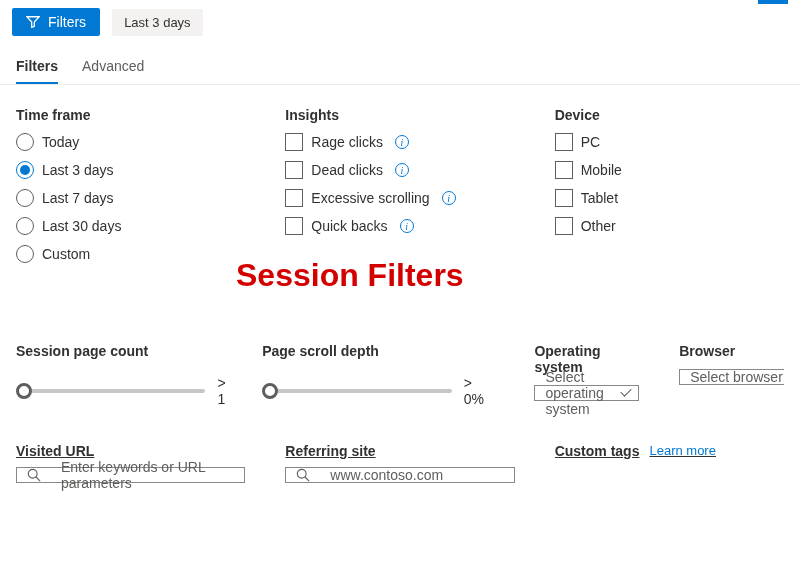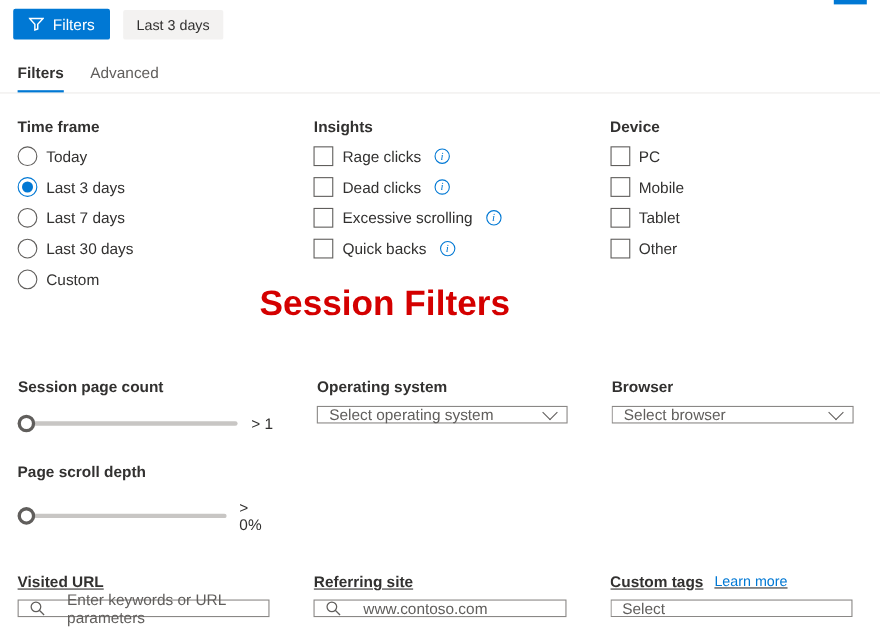--- a/index.html
+++ b/index.html
@@ -182,21 +182,21 @@
     }
     .row3.third { margin-top: 36px; }
     .label-row { display: flex; align-items: flex-start; gap: 10px; margin-bottom:8px;text-decoration:underline;}
     .link { color: #0078d4; cursor: pointer; font-weight:400; font-size:13px;}
     .accent-bar {
       position: absolute;
       top: 0; right: 12px;
       width: 30px; height: 4px;
       background: #0078d4;
     }
-    .slider-col { display:flex; flex-direction:column; gap:26px;align-items:flex-end;}
+    .slider-col { display:flex; flex-direction:row; gap:26px;}
     .cut { overflow: hidden; width: 100%; }
   </style>
 </head>
 <body>
 
 <div class="accent-bar"></div>
 
 <div class="top-bar">
   <button class="filters-btn">
     <svg viewBox="0 0 16 16" fill="none" stroke="#fff" stroke-width="1.5">
@@ -360,19 +360,16 @@
         </svg>
         <span>www.contoso.com</span>
       </div>
     </div>
 
     <div class="cut">
       <div class="label-row">
         <span class="section-title" style="margin-bottom:0">Custom tags</span>
         <span class="link">Learn more</span>
       </div>
-      <div class="select-box" style="width:220px">
-        <span>Select</span>
-      </div>
     </div>
   </div>
 
 </div>
 
 </body></html>

